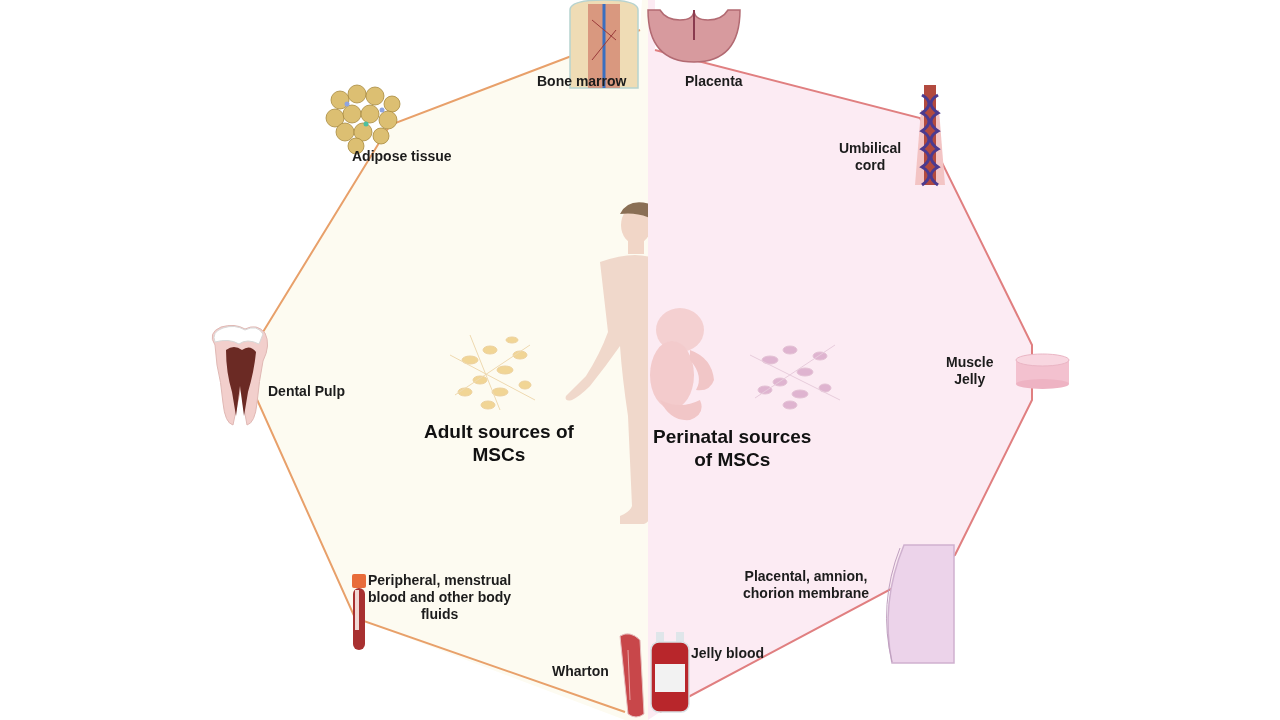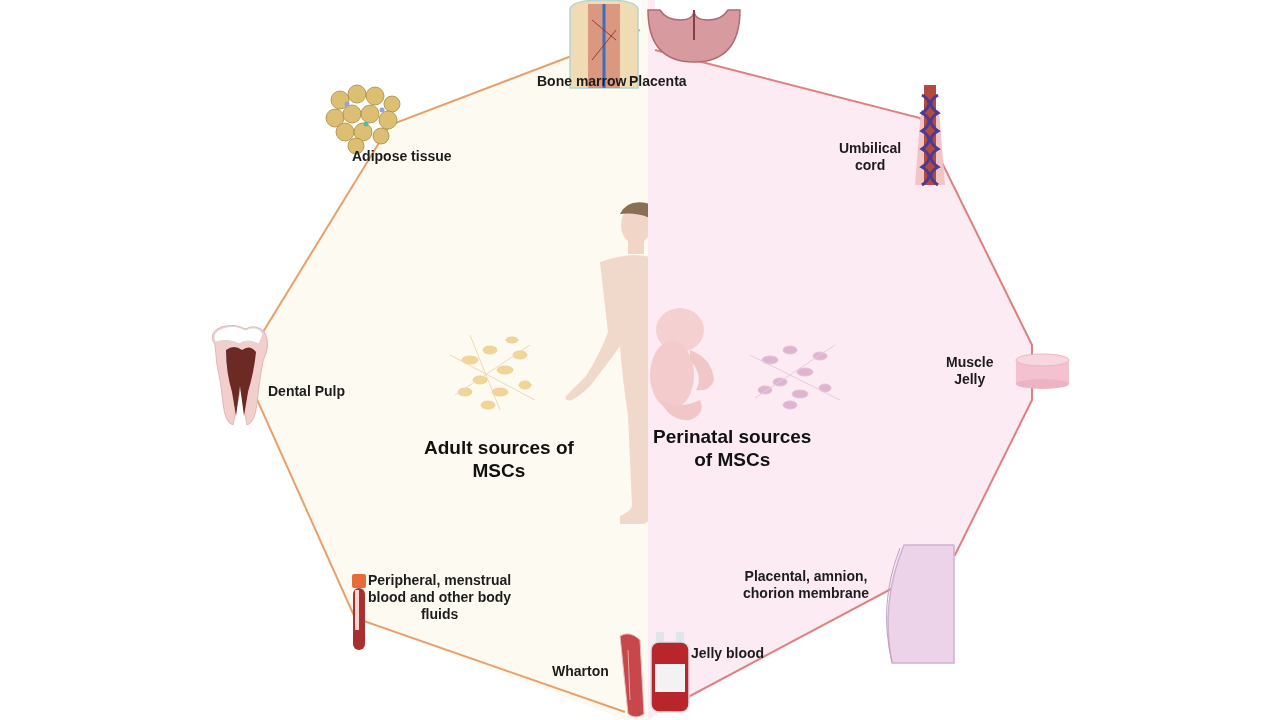--- a/index.html
+++ b/index.html
@@ -144,36 +144,36 @@
     <g>
       <rect x="656" y="632" width="8" height="10" fill="#dfe6ea"></rect>
       <rect x="676" y="632" width="8" height="10" fill="#dfe6ea"></rect>
       <rect x="651" y="642" width="38" height="70" rx="8" fill="#b8262b" stroke="#d9e1e5" stroke-width="1.5"></rect>
       <rect x="655" y="664" width="30" height="28" fill="#f2f2f2"></rect>
     </g>
   </svg>
 
   
   <div class="lbl" style="left:537px; top:73px;">Bone marrow</div>
-  <div class="lbl" style="left:629px; top:73px;">Placenta</div>
+  <div class="lbl" style="left:685px; top:73px;">Placenta</div>
   <div class="lbl" style="left:352px; top:148px;">Adipose tissue</div>
 
   <div class="lbl" style="left:839px; top:140px;">
     <div>Umbilical</div>
     <div>cord</div>
   </div>
 
   <div class="lbl" style="left:268px; top:373px;margin-top:10px;">Dental Pulp</div>
 
   <div class="lbl" style="left:946px; top:354px;">
     <div>Muscle</div>
     <div>Jelly</div>
   </div>
 
-  <div class="title" style="left:424px; top:420px;margin-top:16px;">
+  <div class="title" style="left:424px; top:420px;">
     <div>Adult sources of</div>
     <div>MSCs</div>
   </div>
 
   <div class="title" style="left:653px; top:425px;">
     <div>Perinatal sources</div>
     <div>of MSCs</div>
   </div>
 
   <div class="lbl" style="left:368px; top:572px;">

